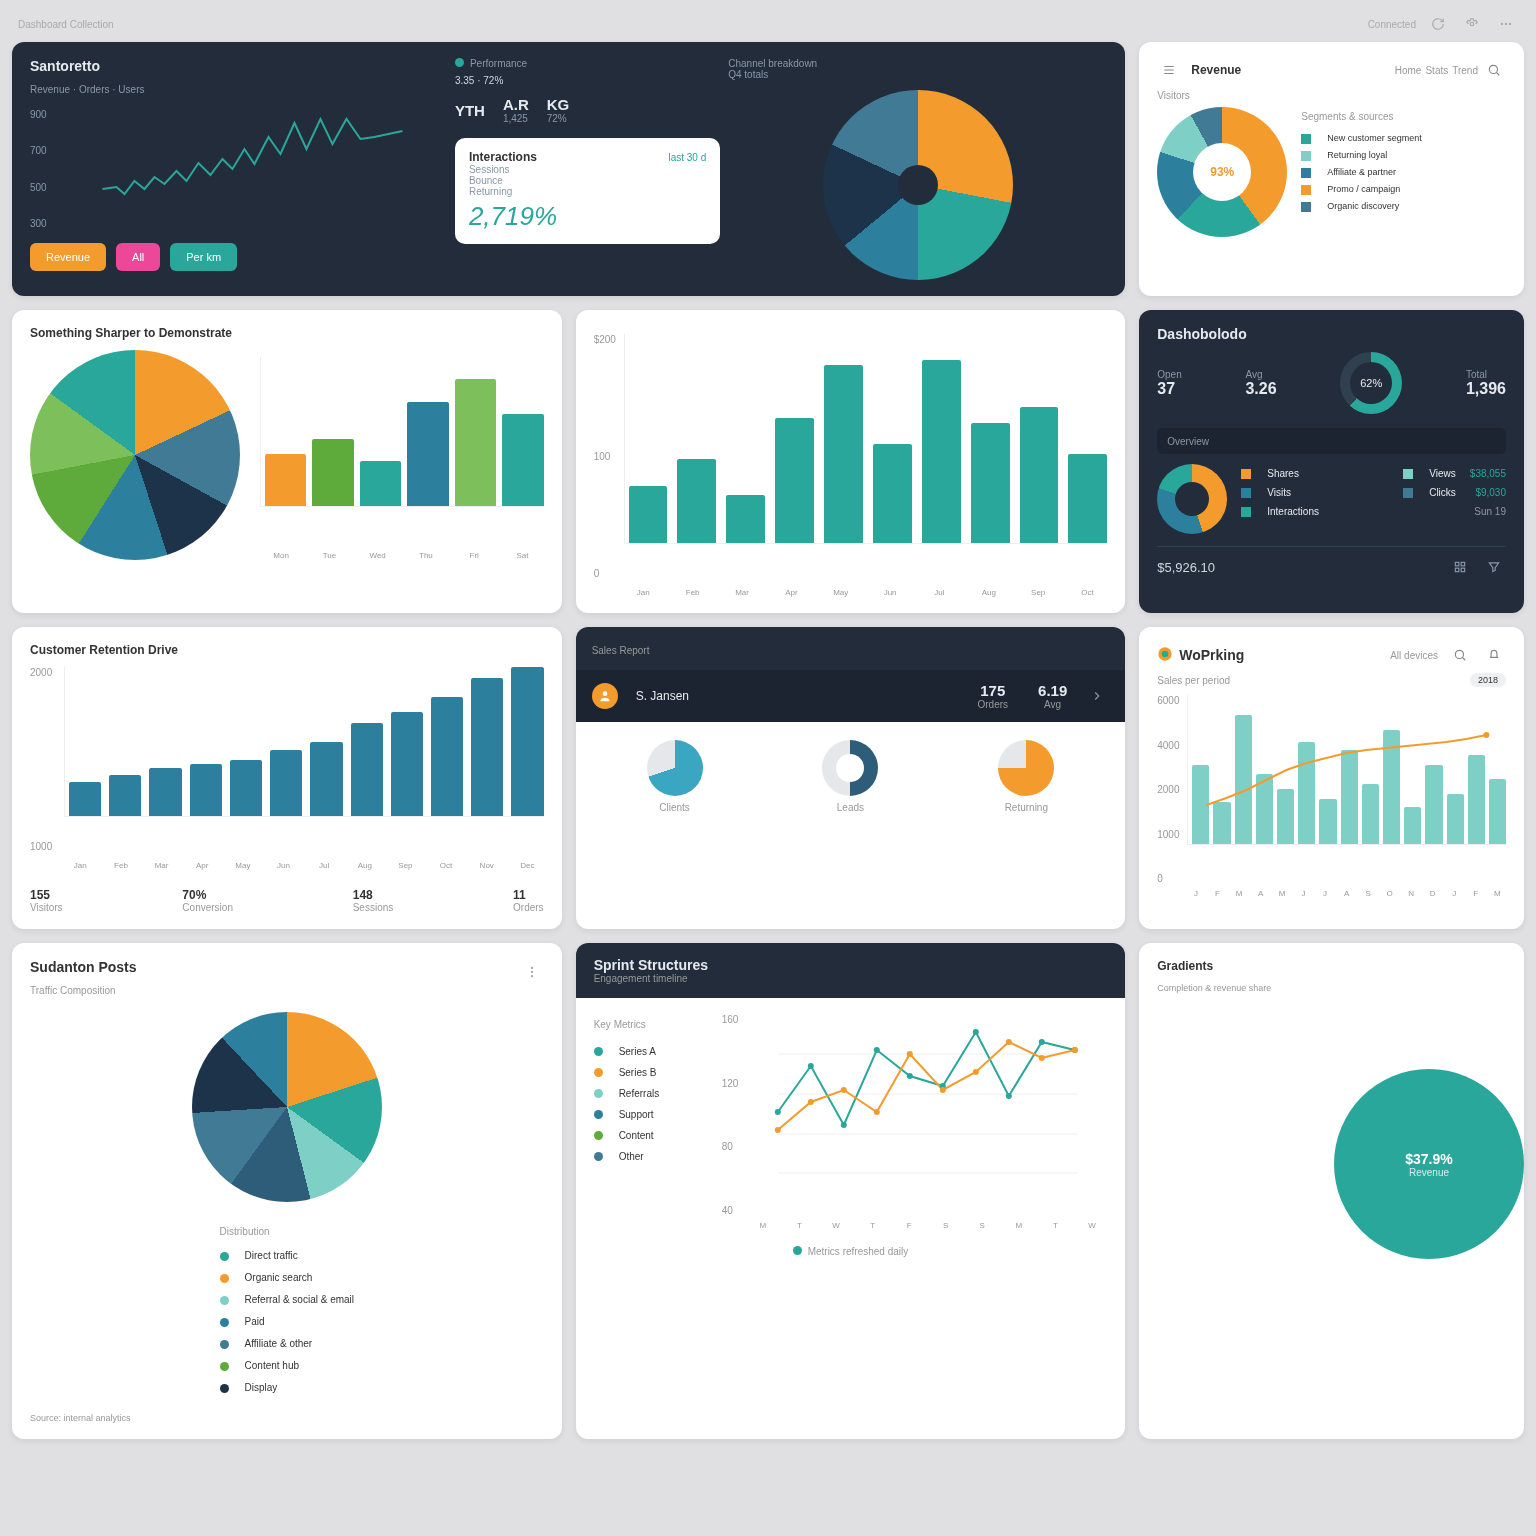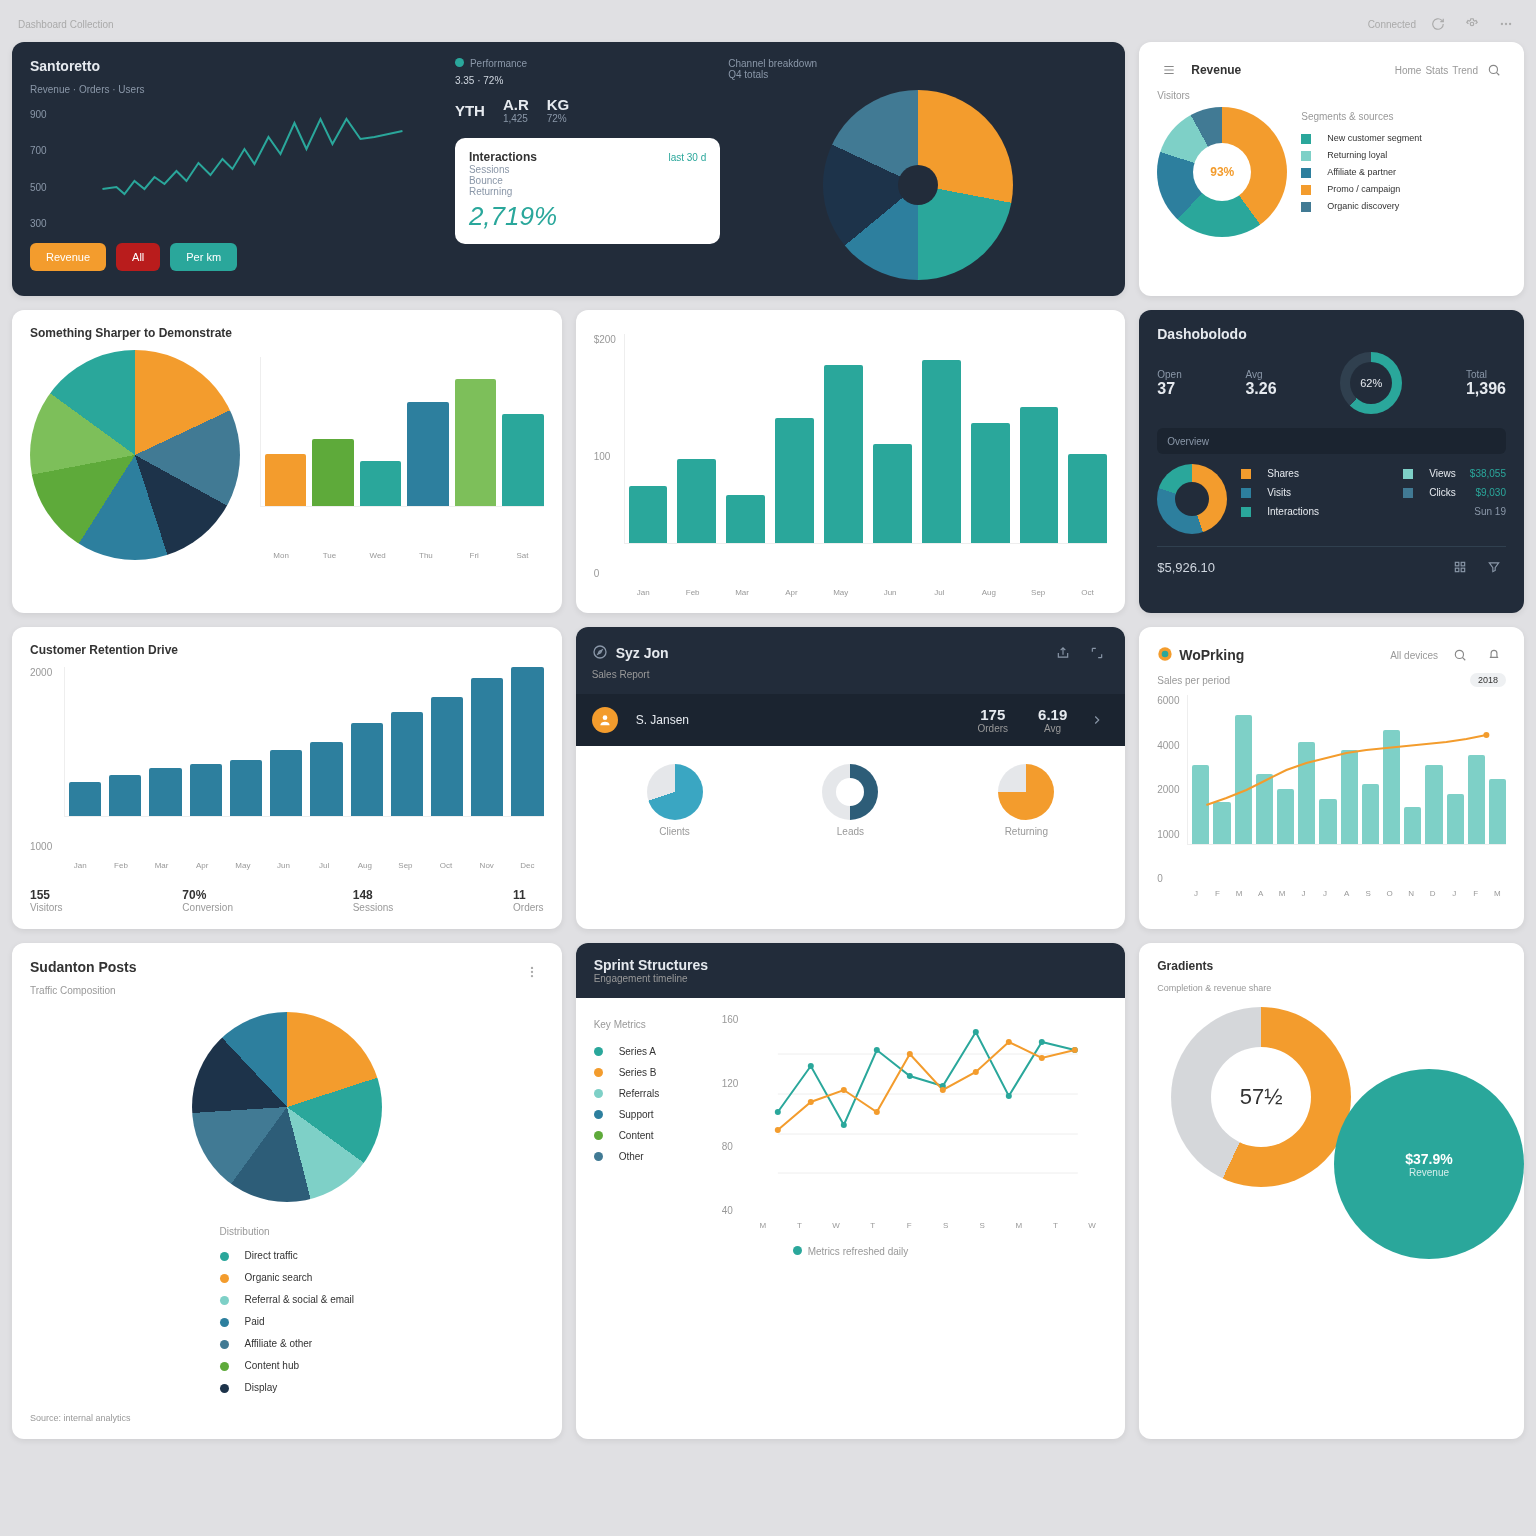--- a/index.html
+++ b/index.html
@@ -96,21 +96,21 @@
         <span class="muted">700</span>
         <span class="muted">500</span>
         <span class="muted">300</span>
       </div>
       <svg viewBox="0 0 300 120" style="margin-left:28px;width:calc(100% - 28px);height:100%;">
         <polyline fill="none" stroke="#2aa79b" stroke-width="2" points="0,80 14,78 22,85 32,72 42,80 52,68 62,75 74,62 84,72 96,54 108,66 120,50 130,60 142,40 152,55 166,28 178,45 192,14 204,40 218,10 230,35 244,10 258,30 272,28 286,25 300,22"></polyline>
       </svg>
     </div>
     <div class="row" style="margin-top:14px;">
       <button class="btn" style="background:#f39c2d">Revenue</button>
-      <button class="btn" style="background:#b91c1c">All</button>
+      <button class="btn" style="background:#ec4899">All</button>
       <button class="btn" style="background:#2aa79b">Per km</button>
     </div>
   </div>
 
   <div>
     <div class="muted" style="margin-bottom:6px;"><span class="legend-dot" style="background:#2aa79b"></span><span>Performance</span></div>
     <div class="muted" style="color:#cfd6df;margin-bottom:10px;">3.35 · 72%</div>
     <div class="row" style="gap:18px;margin-bottom:14px;">
       <div>
             <div style="font-size:15px;font-weight:600">YTH</div>
@@ -392,41 +392,20 @@
         </div>
     <div>
           <div style="font-weight:600">11</div>
           <div class="muted">Orders</div>
         </div>
   </div>
 </div>
 
 <div class="card" style="padding:0;overflow:hidden;">
   <div style="background:#222c3a;color:#e6eaef;padding:14px 16px;">
-    <div class="row" style="justify-content:space-between;">
-      <div class="row" style="gap:8px;">
-        <span><svg width="16" height="16" viewBox="0 0 24 24" fill="none" stroke="#8a97a8" stroke-width="2">
-                <circle cx="12" cy="12" r="9"></circle>
-                <path d="m15 9-4 2-2 4 4-2z"></path>
-              </svg></span>
-        <span class="title" style="margin:0">Syz Jon</span>
-      </div>
-      <span class="row">
-        <span class="icon-btn">
-              <svg viewBox="0 0 24 24" fill="none" stroke="#8a97a8" stroke-width="2">
-                <path d="M4 12v7h16v-7M12 3v12M8 7l4-4 4 4"></path>
-              </svg>
-            </span>
-        <span class="icon-btn">
-              <svg viewBox="0 0 24 24" fill="none" stroke="#8a97a8" stroke-width="2">
-                <path d="M4 4h6M4 4v6M20 20h-6M20 20v-6"></path>
-              </svg>
-            </span>
-      </span>
-    </div>
     <div class="muted" style="margin-top:4px">Sales Report</div>
   </div>
   <div style="background:#1b2430;color:#e6eaef;padding:12px 16px;" class="row">
     <span style="width:26px;height:26px;border-radius:50%;background:#f39c2d;display:flex;align-items:center;justify-content:center;">
       <svg width="14" height="14" viewBox="0 0 24 24" fill="#fff">
             <circle cx="12" cy="8" r="4"></circle>
             <path d="M4 21c0-4 4-6 8-6s8 2 8 6z"></path>
           </svg>
     </span>
     <span style="flex:1;font-size:12px;margin-left:8px;">S. Jansen</span>
@@ -684,25 +663,20 @@
           </div>
     </div>
   </div>
   <div class="muted" style="padding:0 18px 12px;text-align:center;"><span class="legend-dot" style="background:#2aa79b"></span><span>Metrics refreshed daily</span></div>
 </div>
 
 <div class="card" style="position:relative;">
   <div class="title sm">Gradients</div>
   <div class="muted" style="font-size:9px;margin-bottom:8px;">Completion &amp; revenue share</div>
   <div style="position:relative;height:240px;">
-    <div class="donut" style="position:absolute;left:14px;top:6px;width:180px;height:180px;background:conic-gradient(#f39c2d 0 57%, #d5d7da 57% 100%);">
-      <div class="hole" style="width:100px;height:100px;background:#fff;">
-        <span style="font-size:22px;font-weight:300">57½</span>
-      </div>
-    </div>
     <div style="position:absolute;right:-18px;bottom:-18px;width:190px;height:190px;border-radius:50%;background:#2aa79b;display:flex;flex-direction:column;align-items:center;justify-content:center;color:#fff;">
       <span style="font-size:14px;font-weight:700">$37.9%</span>
       <span style="font-size:10px;opacity:.8">Revenue</span>
     </div>
   </div>
 </div>
 
 </div>
 
 </body></html>

